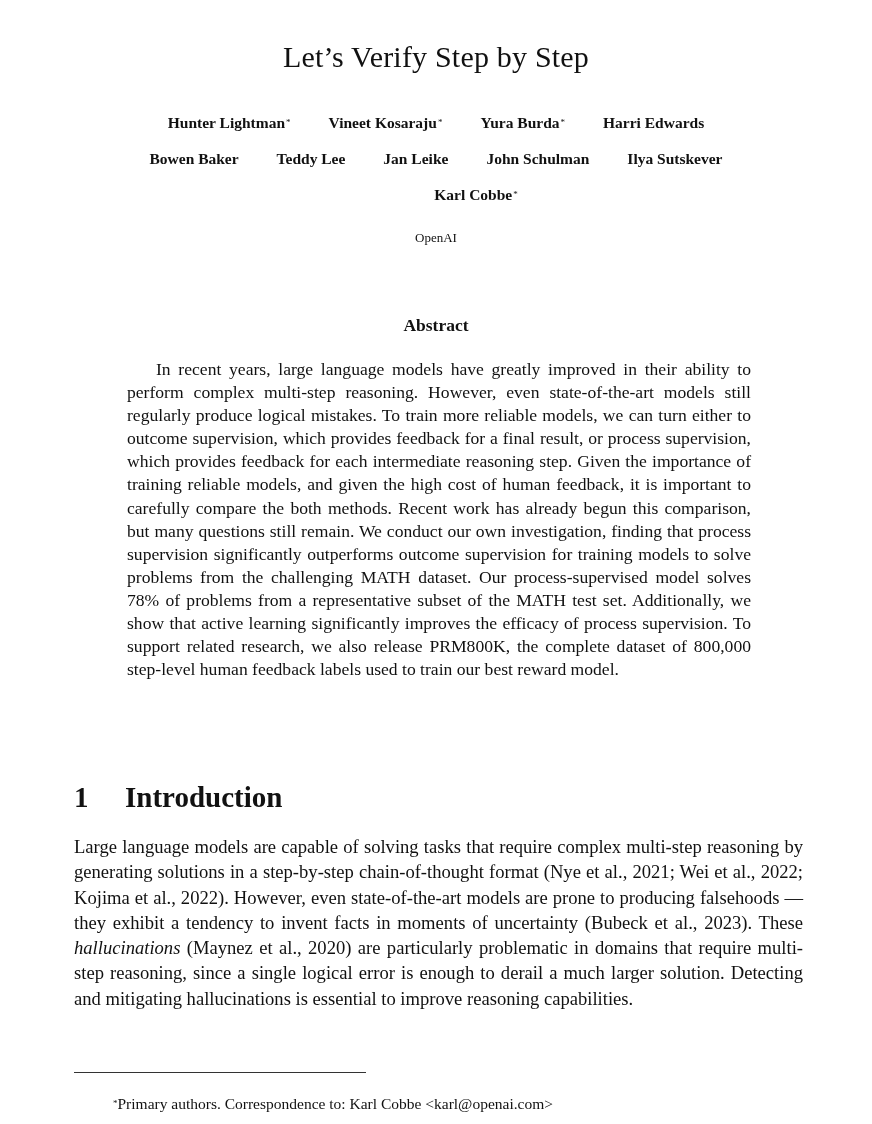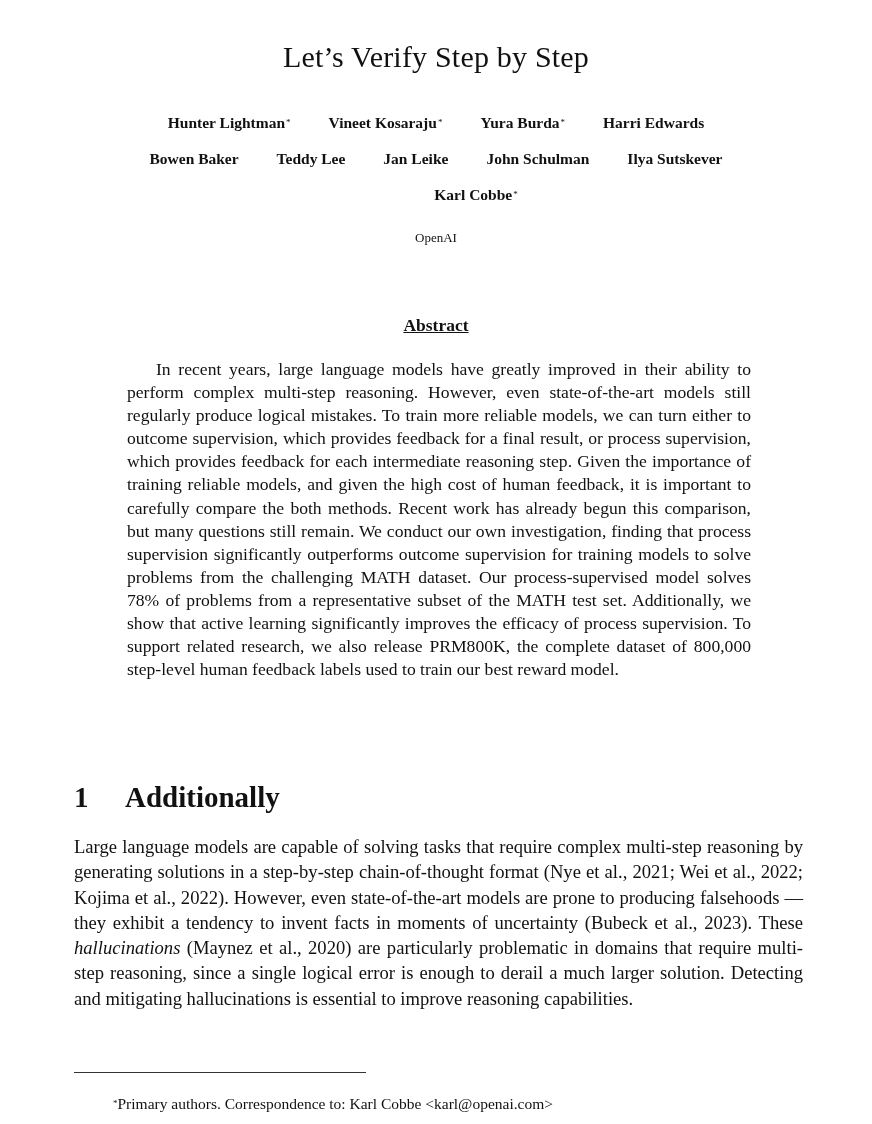--- a/index.html
+++ b/index.html
@@ -66,21 +66,20 @@
     .abstract-heading {
       position: absolute;
       top: 314px;
       left: 0;
       width: 872px;
       text-align: center;
       font-weight: bold;
       font-size: 17.5px;
       line-height: 22px;
       margin: 0;
-      text-decoration: underline;
     }
     .abstract-body {
       position: absolute;
       top: 358px;
       left: 127px;
       width: 624px;
       font-size: 17.6px;
       line-height: 23.1px;
       text-align: justify;
       margin: 0;
@@ -160,21 +159,21 @@
     <span class="author"><span>Karl Cobbe</span><sup>*</sup></span>
   </div>
 
   <div class="affiliation">OpenAI</div>
 
   <h2 class="abstract-heading">Abstract</h2>
   <p class="abstract-body">In recent years, large language models have greatly improved in their ability to perform complex multi-step reasoning. However, even state-of-the-art models still regularly produce logical mistakes. To train more reliable models, we can turn either to outcome supervision, which provides feedback for a final result, or process supervision, which provides feedback for each intermediate reasoning step. Given the importance of training reliable models, and given the high cost of human feedback, it is important to carefully compare the both methods. Recent work has already begun this comparison, but many questions still remain. We conduct our own investigation, finding that process supervision significantly outperforms outcome supervision for training models to solve problems from the challenging MATH dataset. Our process-supervised model solves 78% of problems from a representative subset of the MATH test set. Additionally, we show that active learning significantly improves the efficacy of process supervision. To support related research, we also release PRM800K, the complete dataset of 800,000 step-level human feedback labels used to train our best reward model.</p>
 
   <h2 class="section-heading">
     <span class="num">1</span>
-    <span>Additionally</span>
+    <span>Introduction</span>
   </h2>
 
   <p class="intro-body"><span>Large language models are capable of solving tasks that require complex multi-step reasoning by generating solutions in a step-by-step chain-of-thought format (Nye et al., 2021; Wei et al., 2022; Kojima et al., 2022). However, even state-of-the-art models are prone to producing falsehoods — they exhibit a tendency to invent facts in moments of uncertainty (Bubeck et al., 2023). These </span><em>hallucinations</em><span> (Maynez et al., 2020) are particularly problematic in domains that require multi-step reasoning, since a single logical error is enough to derail a much larger solution. Detecting and mitigating hallucinations is essential to improve reasoning capabilities.</span></p>
 
   <div class="footnote-rule"></div>
   <p class="footnote"><sup>*</sup><span>Primary authors. Correspondence to: Karl Cobbe &lt;karl@openai.com&gt;</span></p>
 
 </div>
 
 </body></html>

